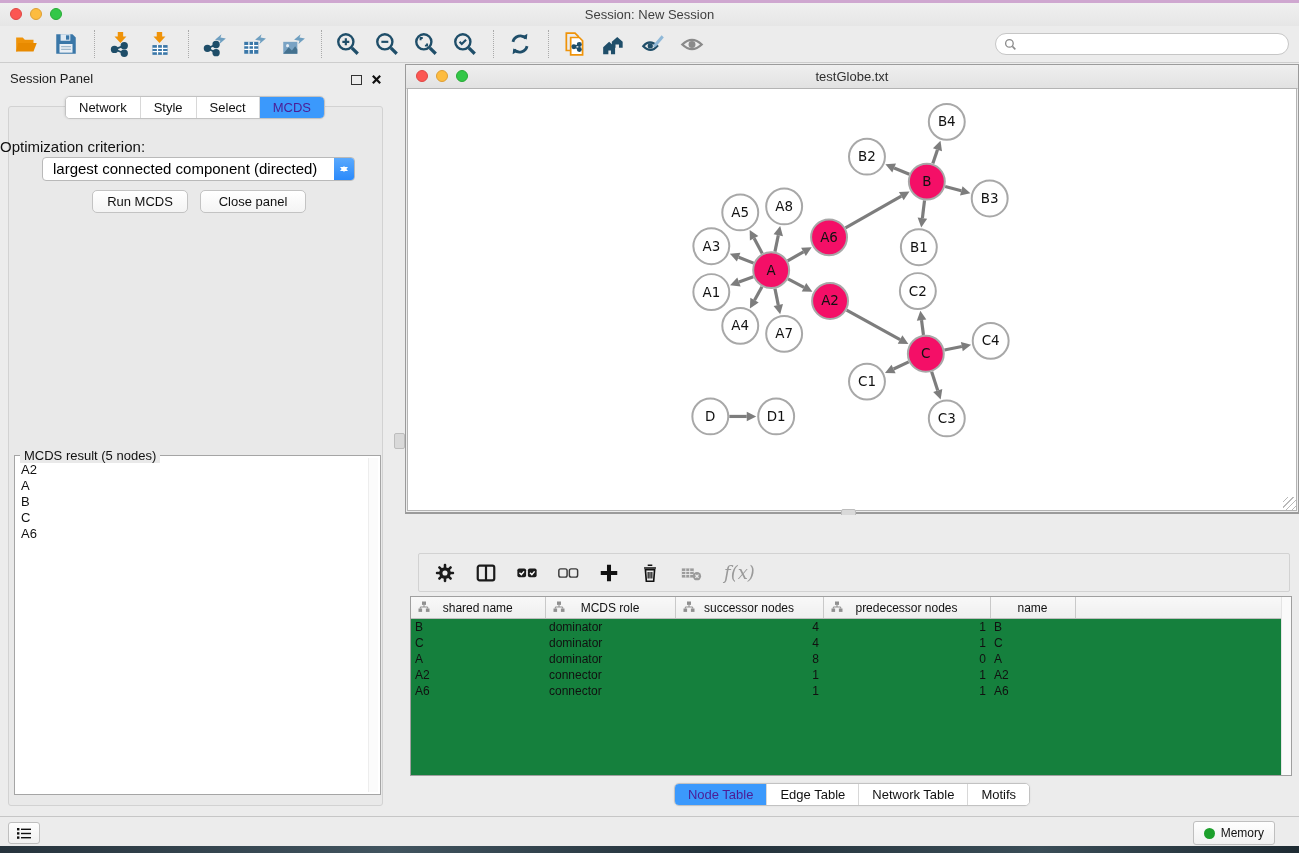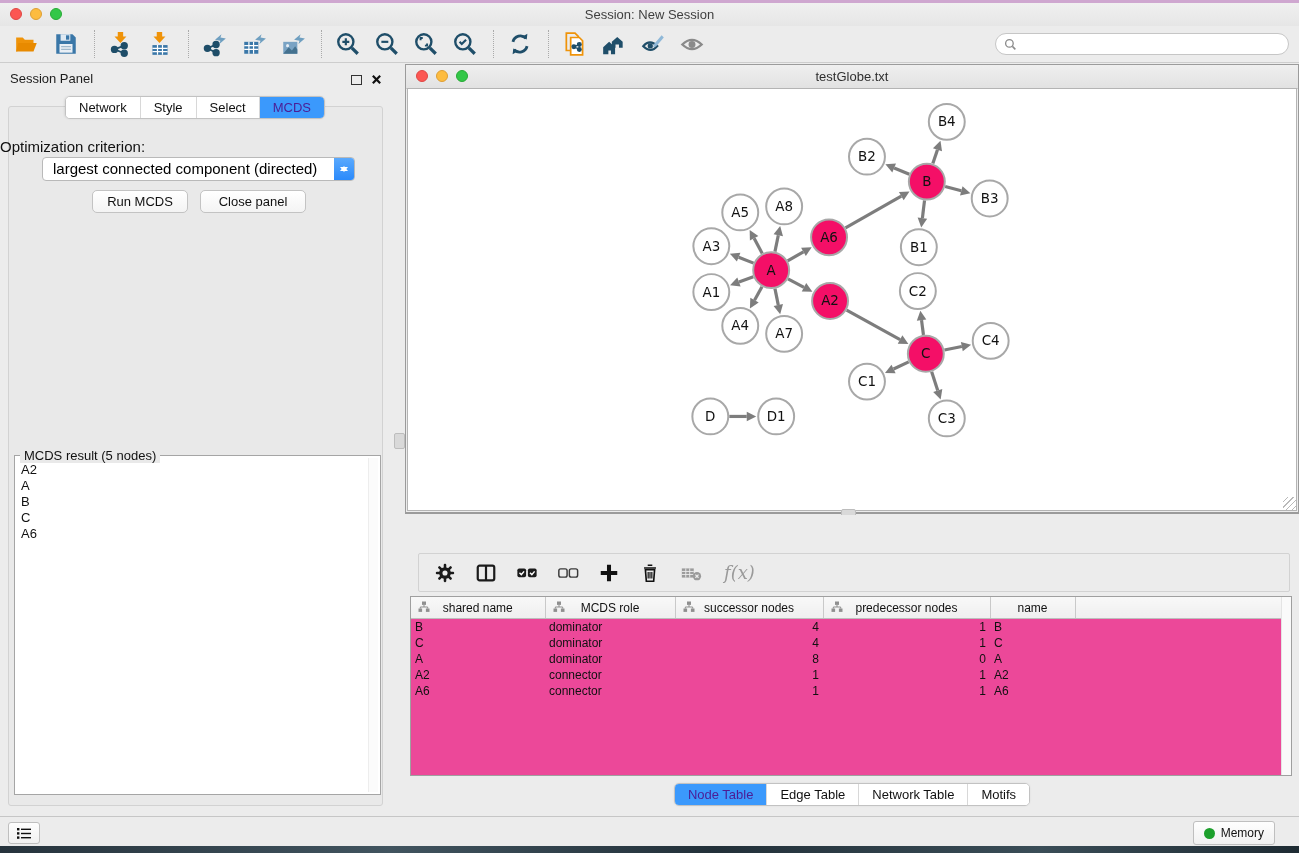--- a/index.html
+++ b/index.html
@@ -67,21 +67,21 @@
   .h-handle{position:absolute;left:841px;top:509px;width:13px;height:8px;background:#d9d9d9;border:1px solid #bdbdbd;border-radius:2px;cursor:row-resize;}
   .v-handle{position:absolute;left:394px;top:433px;width:9px;height:14px;background:#d9d9d9;border:1px solid #bdbdbd;border-radius:2px;cursor:col-resize;}
 
   
   .table-panel{position:absolute;left:405px;top:515px;width:894px;height:301px;background:#ececec;}
   .tp-toolbar{position:absolute;left:13px;right:9px;top:38px;height:39px;background:#ececec;border:1px solid #d2d2d2;border-radius:2px;display:flex;align-items:center;padding-left:14px;box-sizing:border-box;}
   .tp-btn{width:24px;height:24px;display:flex;align-items:center;justify-content:center;margin-right:17px;cursor:pointer;}
   .tp-btn svg{width:22px;height:22px;}
   .fx-label{font-family:"DejaVu Serif",serif;font-style:italic;font-size:18px;color:#9a9a9a;cursor:default;margin-left:4px;}
 
-  .dtable{position:absolute;left:5px;top:81px;right:7px;bottom:40px;background:#ec4899;border:1px solid #9f9f9f;box-sizing:border-box;overflow:hidden;}
+  .dtable{position:absolute;left:5px;top:81px;right:7px;bottom:40px;background:#15803d;border:1px solid #9f9f9f;box-sizing:border-box;overflow:hidden;}
   table.grid{border-collapse:collapse;table-layout:fixed;width:100%;font-size:12px;color:#111;}
   table.grid th{height:21px;font-weight:normal;background:linear-gradient(#f8f8f8,#efefef);border-bottom:1px solid #bdbdbd;border-right:1px solid #c9c9c9;position:relative;text-align:center;padding:0;cursor:pointer;}
   table.grid th.nosort{cursor:default;}
   table.grid th:last-child{border-right:none;}
   table.grid th .hicon{position:absolute;left:7px;top:4px;}
   table.grid td{height:16px;padding:0 4px;white-space:nowrap;overflow:hidden;}
   td.l{text-align:left;padding-left:14px;}
   td.r{text-align:right;padding-right:8px;}
   .tscroll{position:absolute;right:0;top:0;bottom:0;width:9px;background:#fafafa;border-left:1px solid #e4e4e4;}
 

